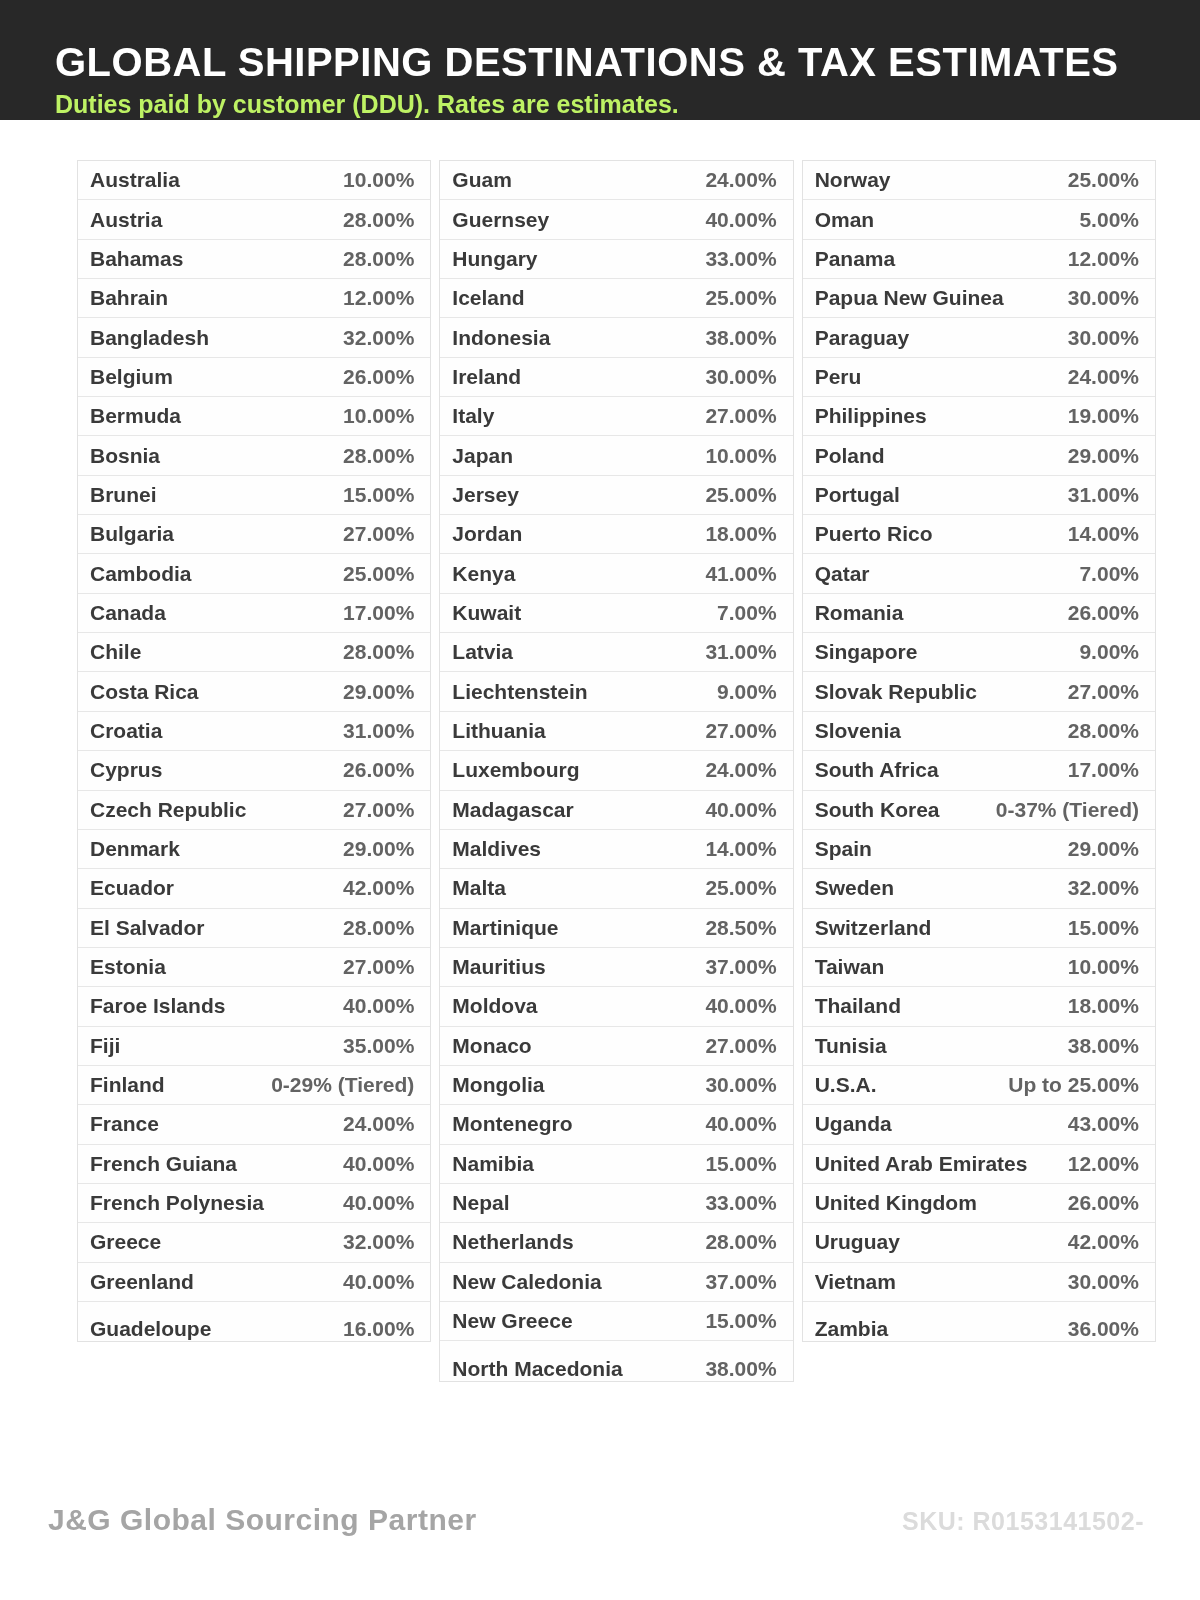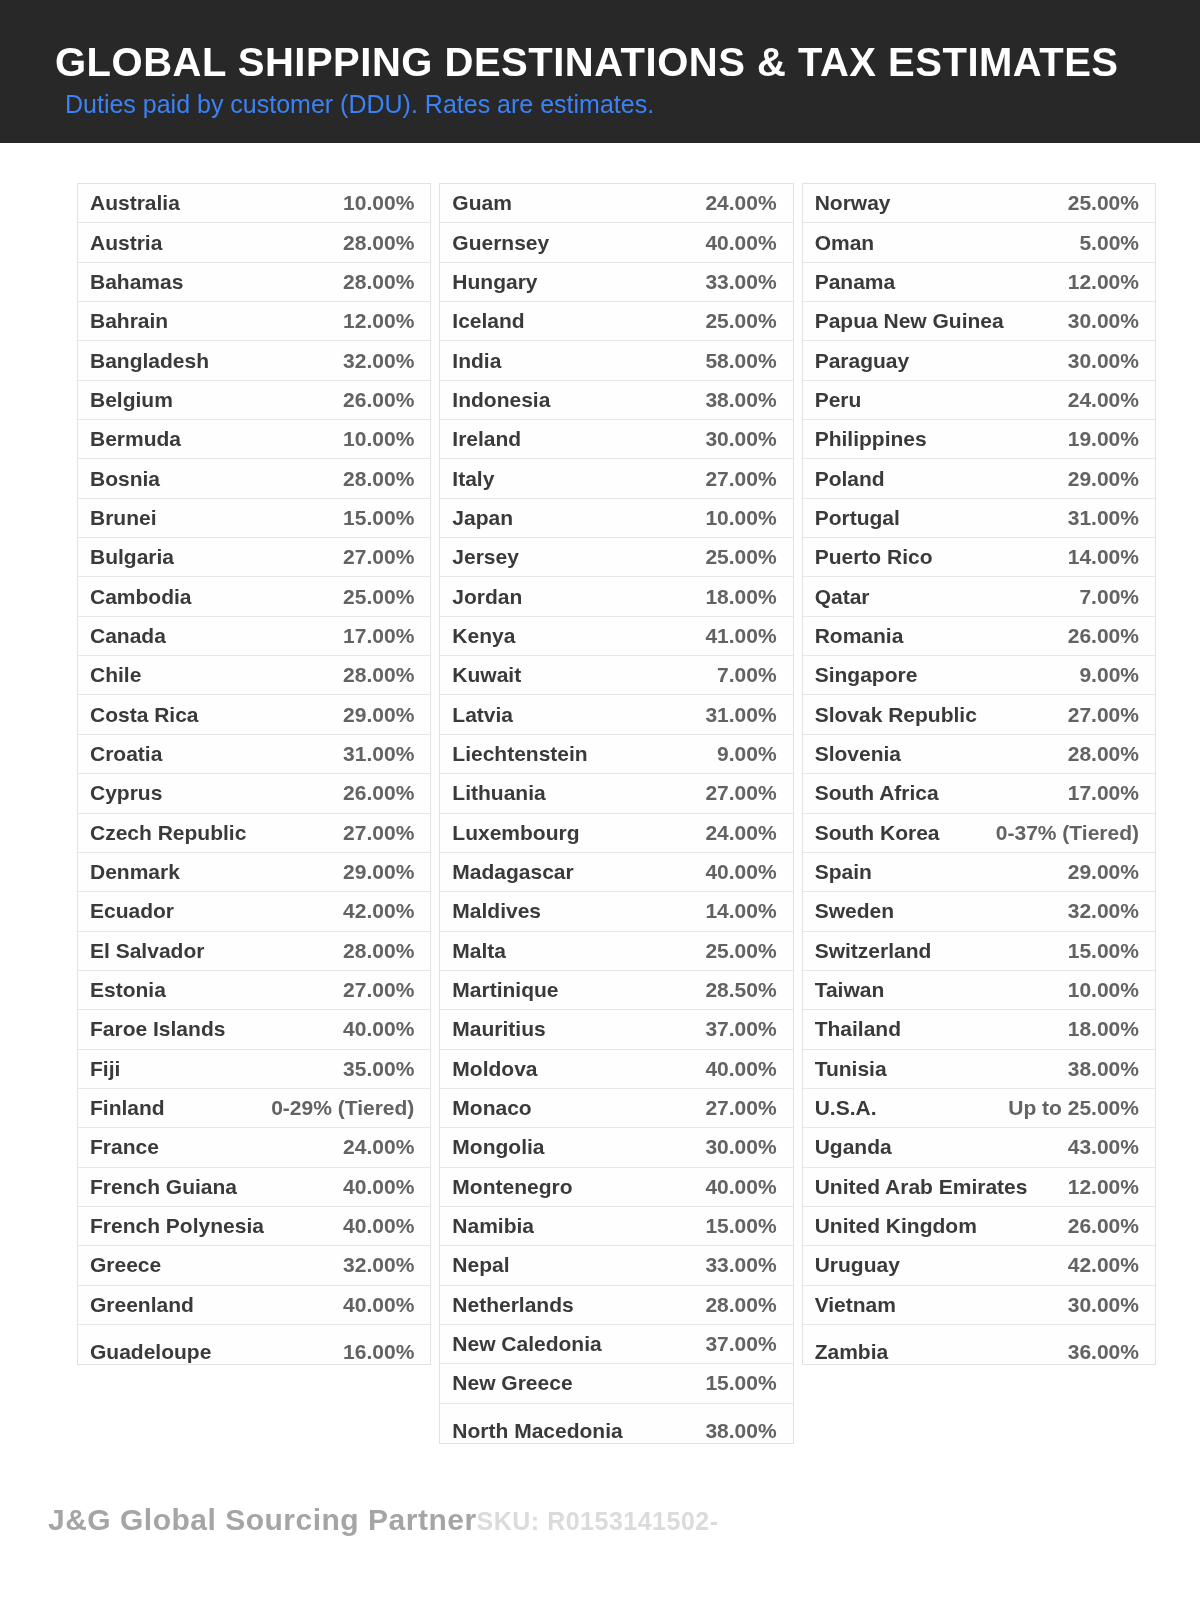--- a/index.html
+++ b/index.html
@@ -7,40 +7,39 @@
     width: 1200px;
     height: 1600px;
     background: #ffffff;
     font-family: "Liberation Sans", sans-serif;
     position: relative;
     overflow: hidden;
   }
   
   .header {
     background: #282828;
-    height: 143px;
+    height: 120px;
     width: 100%;
     box-sizing: border-box;
     padding: 40px 40px 0 55px;
   }
   .header-title {
     color: #ffffff;
     font-size: 40px;
     font-weight: 700;
     letter-spacing: 0.5px;
     line-height: 1.1;
     white-space: nowrap;
   }
   .header-subtitle {
-    color: #3b82f6;
+    color: #bef264;
     font-size: 25px;
-    font-weight: 400;
+    font-weight: 700;
     margin-top: 6px;
     white-space: nowrap;
-    margin-left: 10px;
   }
   
   .table-wrap {
     margin: 40px 44px 0 41px;
     display: flex;
     gap: 8px;
     align-items: flex-start;
     padding-left: 36px;
   }
   .rate-column {
@@ -72,21 +71,21 @@
     white-space: nowrap;
     margin-left: 8px;
   }
   
   .footer {
     position: absolute;
     left: 48px;
     right: 56px;
     top: 1503px;
     display: flex;
-    justify-content: flex-start;
+    justify-content: space-between;
     align-items: baseline;
   }
   .footer-brand {
     color: #a5a5a5;
     font-size: 30px;
     font-weight: 700;
     letter-spacing: 0.5px;
   }
   .footer-sku {
     color: #dbdbdb;
@@ -237,24 +236,20 @@
       </div>
       <div class="row">
         <span class="country">Hungary</span>
         <span class="rate">33.00%</span>
       </div>
       <div class="row">
         <span class="country">Iceland</span>
         <span class="rate">25.00%</span>
       </div>
       <div class="row">
-        <span class="country">India</span>
-        <span class="rate">58.00%</span>
-      </div>
-      <div class="row">
         <span class="country">Indonesia</span>
         <span class="rate">38.00%</span>
       </div>
       <div class="row">
         <span class="country">Ireland</span>
         <span class="rate">30.00%</span>
       </div>
       <div class="row">
         <span class="country">Italy</span>
         <span class="rate">27.00%</span>

